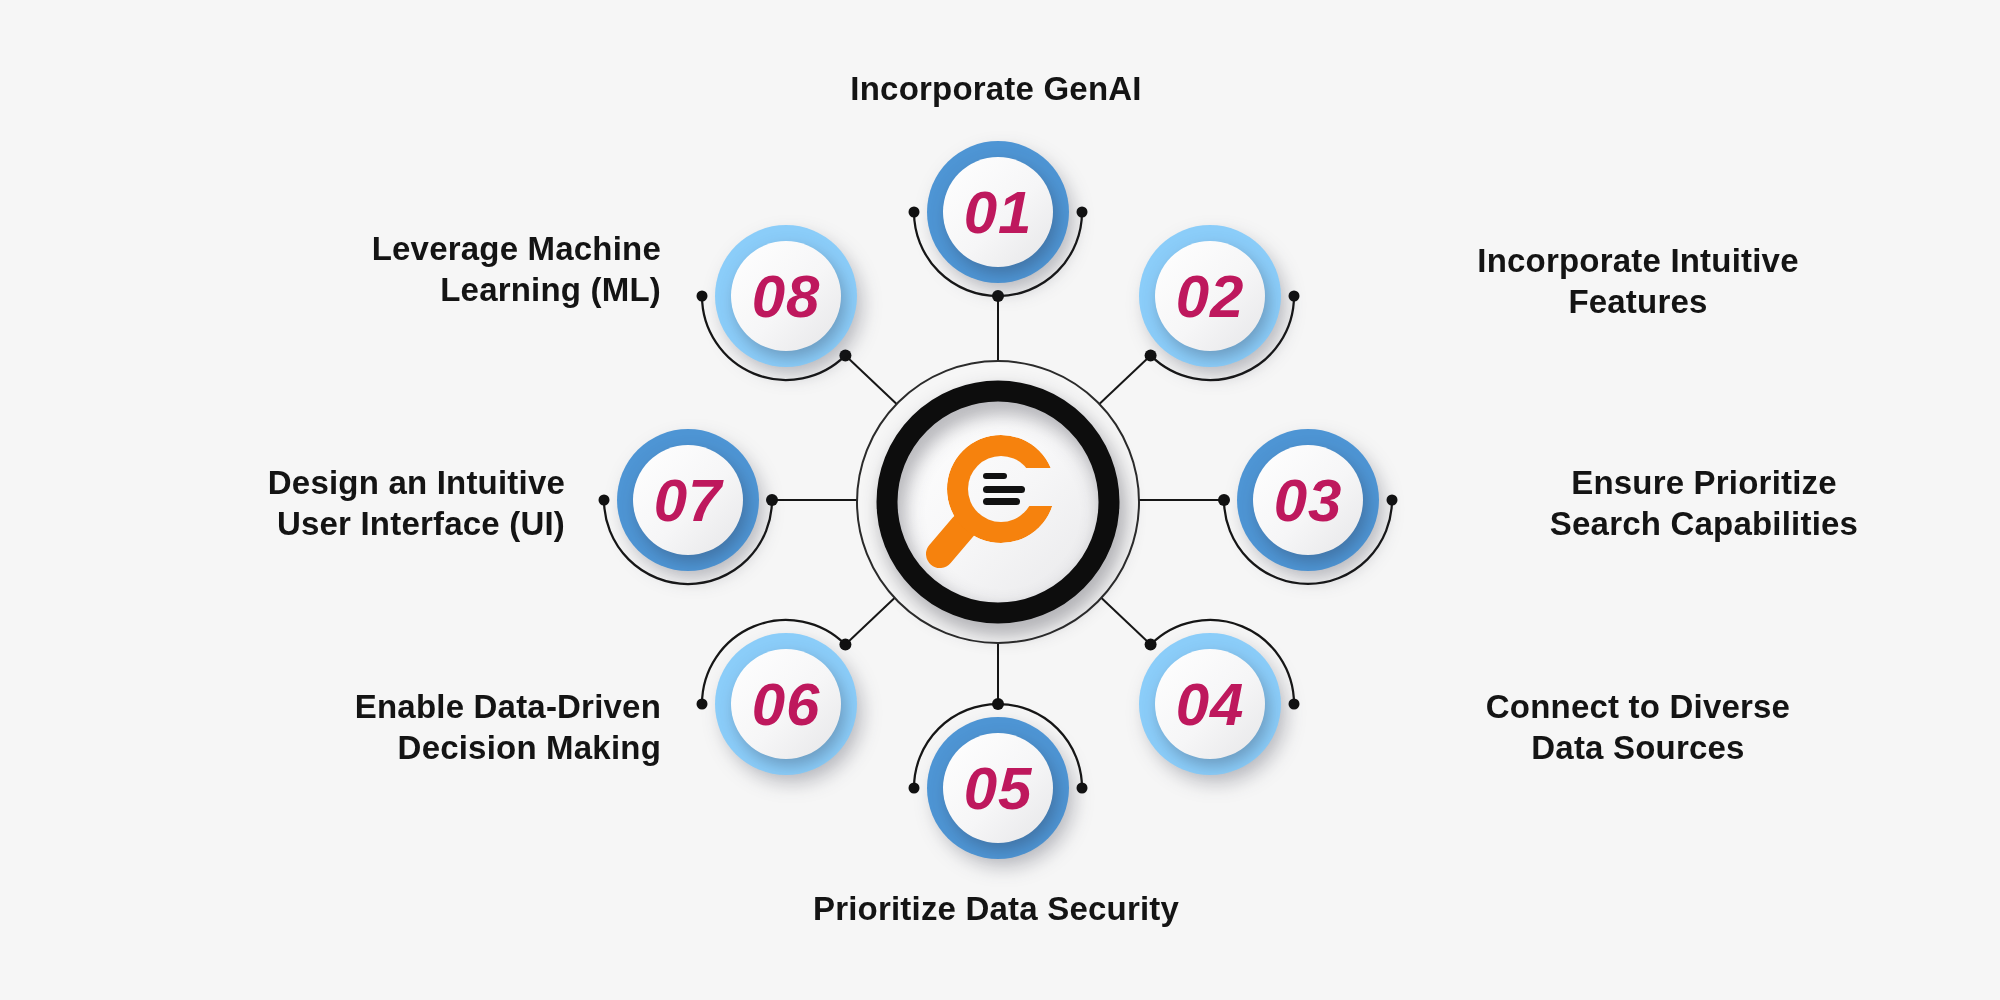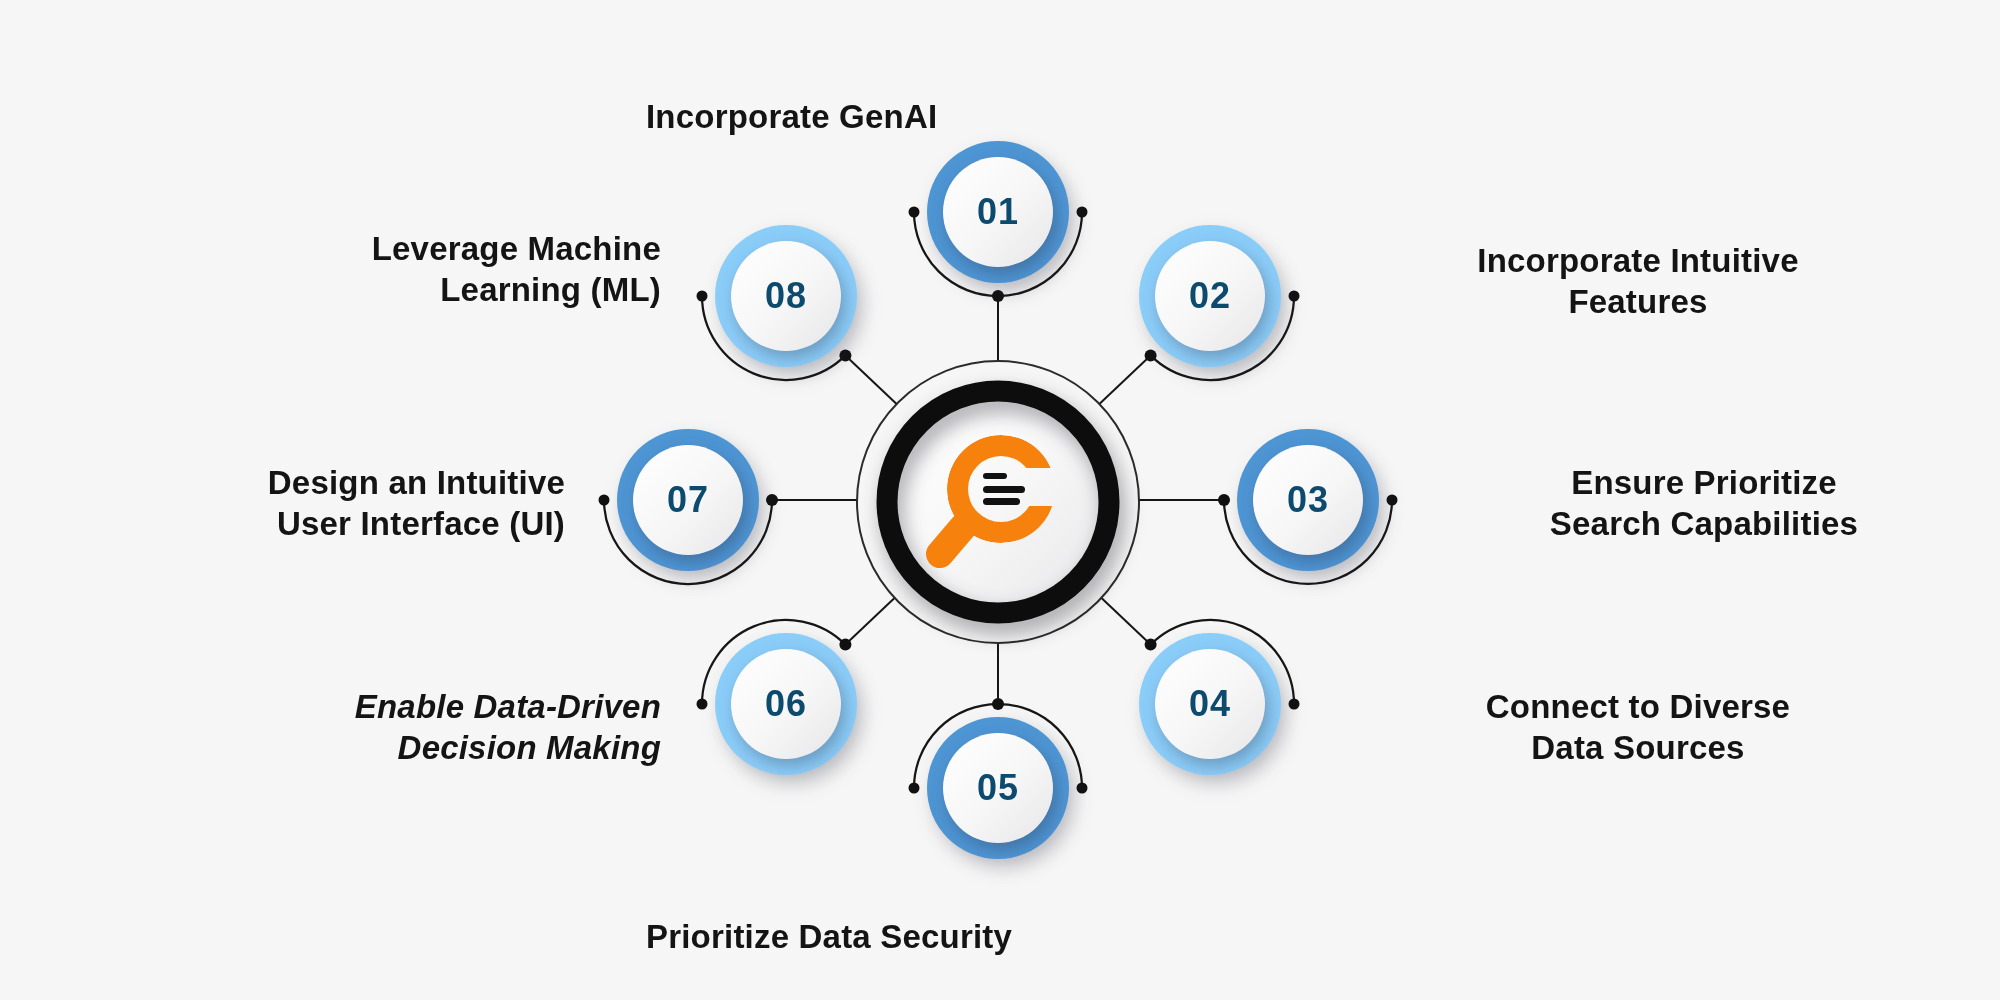--- a/index.html
+++ b/index.html
@@ -24,38 +24,38 @@
     filter:drop-shadow(5px 10px 10px rgba(25,25,40,0.38));}
 
   
   .ring{filter:drop-shadow(6px 9px 9px rgba(35,40,60,0.25));}
   .inner{fill:url(#gradInner);filter:drop-shadow(4px 7px 8px rgba(35,40,60,0.30));}
 
   
   .num{
     position:absolute;width:142px;height:142px;
     display:flex;align-items:center;justify-content:center;
-    font-size:36px;font-weight:700;color:#0c4a6e;letter-spacing:1px;
+    font-size:60px;font-weight:700;color:#be185d;letter-spacing:1px;font-style:italic;
   }
   .lbl{
     position:absolute;
     font-size:33px;line-height:41px;font-weight:700;color:#141414;
     letter-spacing:0.2px;
   }
   .lbl .line{display:block;}
-  .ta-c{margin-top:28px;}
+  .ta-c{text-align:center;}
   .ta-l{text-align:center;}
   .ta-r{text-align:right;}
 
   .pos-n1{left:646px;top:68px;width:700px;}
   .pos-n2{left:1328px;top:240px;width:620px;}
   .pos-n3{left:1424px;top:462px;width:560px;}
   .pos-n4{left:1328px;top:686px;width:620px;}
   .pos-n5{left:646px;top:888px;width:700px;}
-  .pos-n6{left:141px;top:686px;width:520px;font-style:italic;}
+  .pos-n6{left:141px;top:686px;width:520px;}
   .pos-n7{left:45px;top:462px;width:520px;}
   .pos-n8{left:141px;top:228px;width:520px;}
 
   .numpos-1{left:927px;top:141px;}
   .numpos-2{left:1139px;top:225px;text-align:right;}
   .numpos-3{left:1237px;top:429px;}
   .numpos-4{left:1139px;top:633px;}
   .numpos-5{left:927px;top:717px;}
   .numpos-6{left:715px;top:633px;}
   .numpos-7{left:617px;top:429px;}

